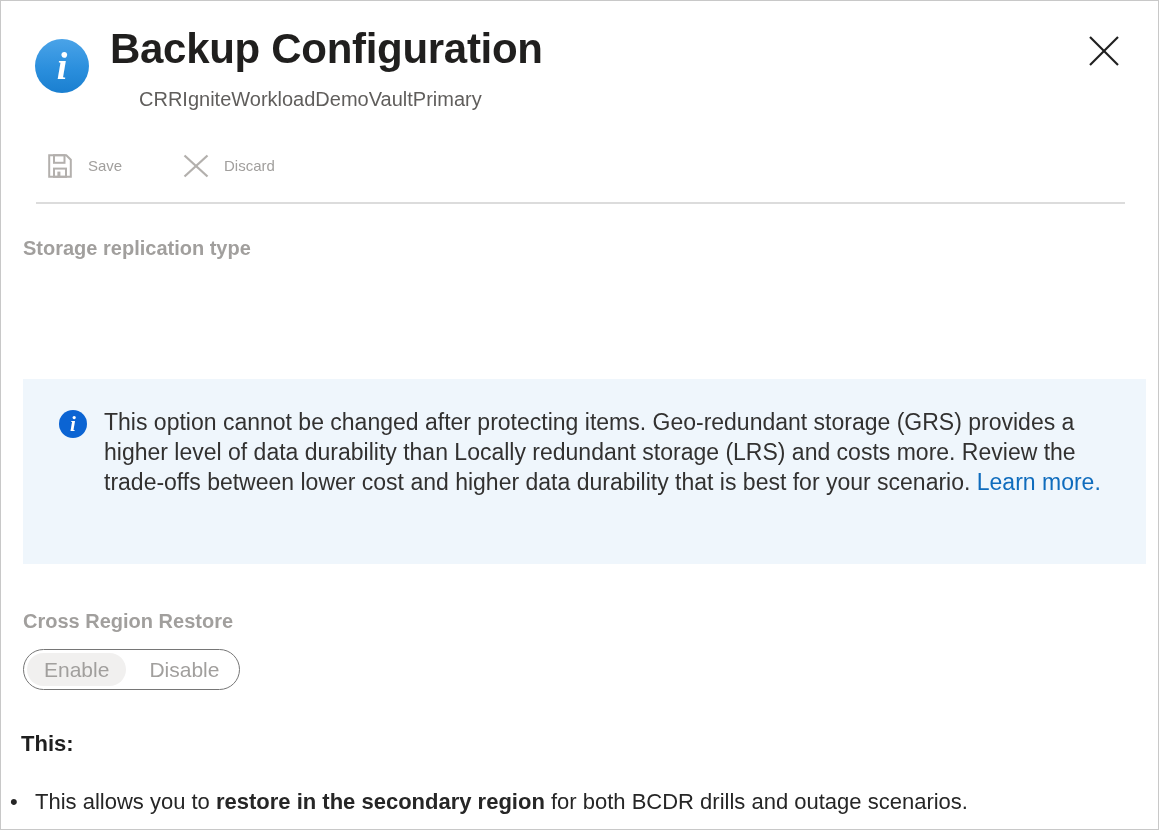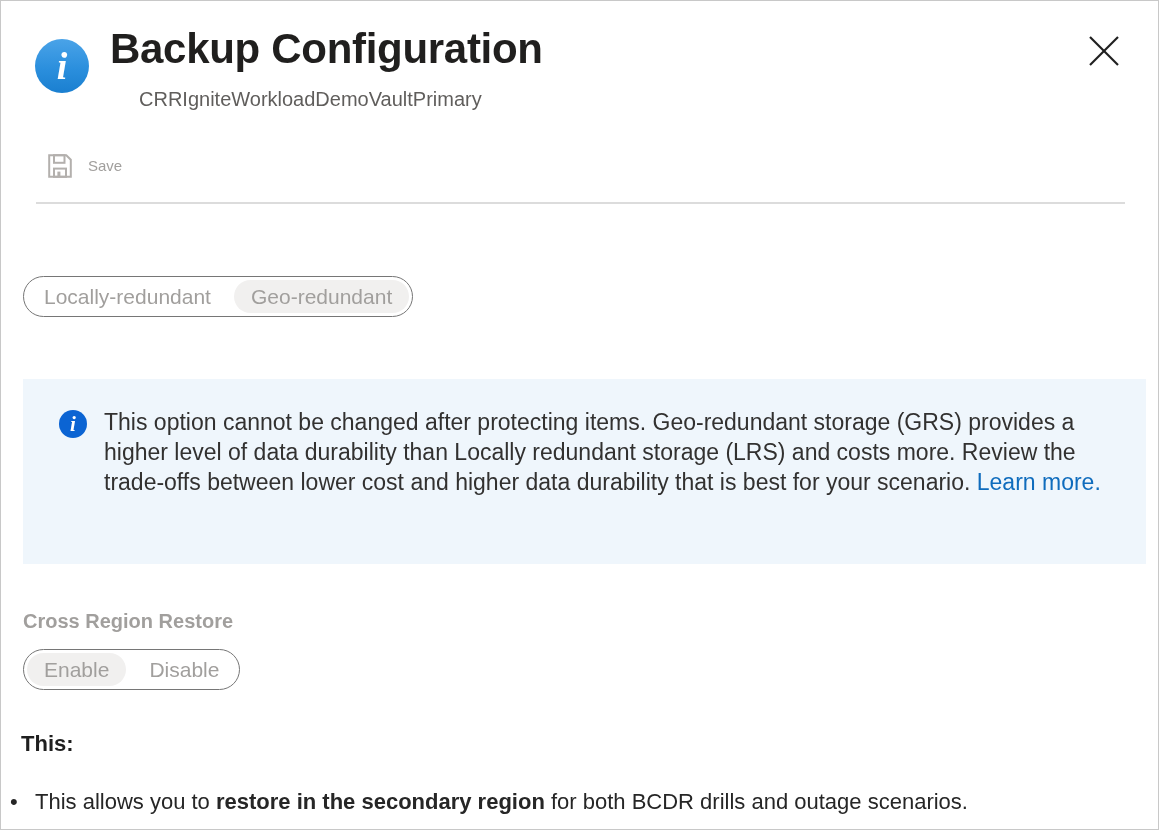--- a/index.html
+++ b/index.html
@@ -276,27 +276,33 @@
       <span class="cmd-icon">
         <svg width="28" height="28" viewBox="0 0 28 28" aria-hidden="true">
           <path d="M3.2 3.2 H20.3 L24.8 7.7 V24.8 H3.2 Z" fill="none" stroke="#b3b0ad" stroke-width="2"></path>
           <rect x="8" y="3.2" width="10.5" height="7.6" fill="none" stroke="#b3b0ad" stroke-width="2"></rect>
           <rect x="8" y="16.6" width="12" height="8.2" fill="none" stroke="#b3b0ad" stroke-width="2"></rect>
           <rect x="11.4" y="19.6" width="3" height="5.2" fill="#b3b0ad"></rect>
         </svg>
       </span>
       <span class="cmd-label">Save</span>
     </div>
+    <div class="cmd cmd-discard">
+      <span class="cmd-icon">
+        <svg width="30" height="30" viewBox="0 0 30 30" aria-hidden="true">
+          <line x1="3.5" y1="4.5" x2="26.5" y2="25.5" stroke="#b3b0ad" stroke-width="2.3"></line>
+          <line x1="26.5" y1="4.5" x2="3.5" y2="25.5" stroke="#b3b0ad" stroke-width="2.3"></line>
+        </svg>
+      </span>
+      <span class="cmd-label">Discard</span>
+    </div>
   </div>
   <div class="divider"></div>
 
-  <div class="toggle toggle-storage">
-    <span class="toggle-opt">Locally-redundant</span>
-    <span class="toggle-opt selected">Geo-redundant</span>
-  </div>
+  <div class="section-label label-storage">Storage replication type</div>
 
   <div class="banner">
     <div class="banner-icon">
       <div class="glyph">i</div>
     </div>
     <div class="banner-text">
       <span>This option cannot be changed after protecting items.  Geo-redundant storage (GRS) provides a higher level of data durability than Locally redundant storage (LRS) and costs more. Review the trade-offs between lower cost and higher data durability that is best for your scenario. </span><a class="banner-link">Learn more.</a>
     </div>
   </div>
 

